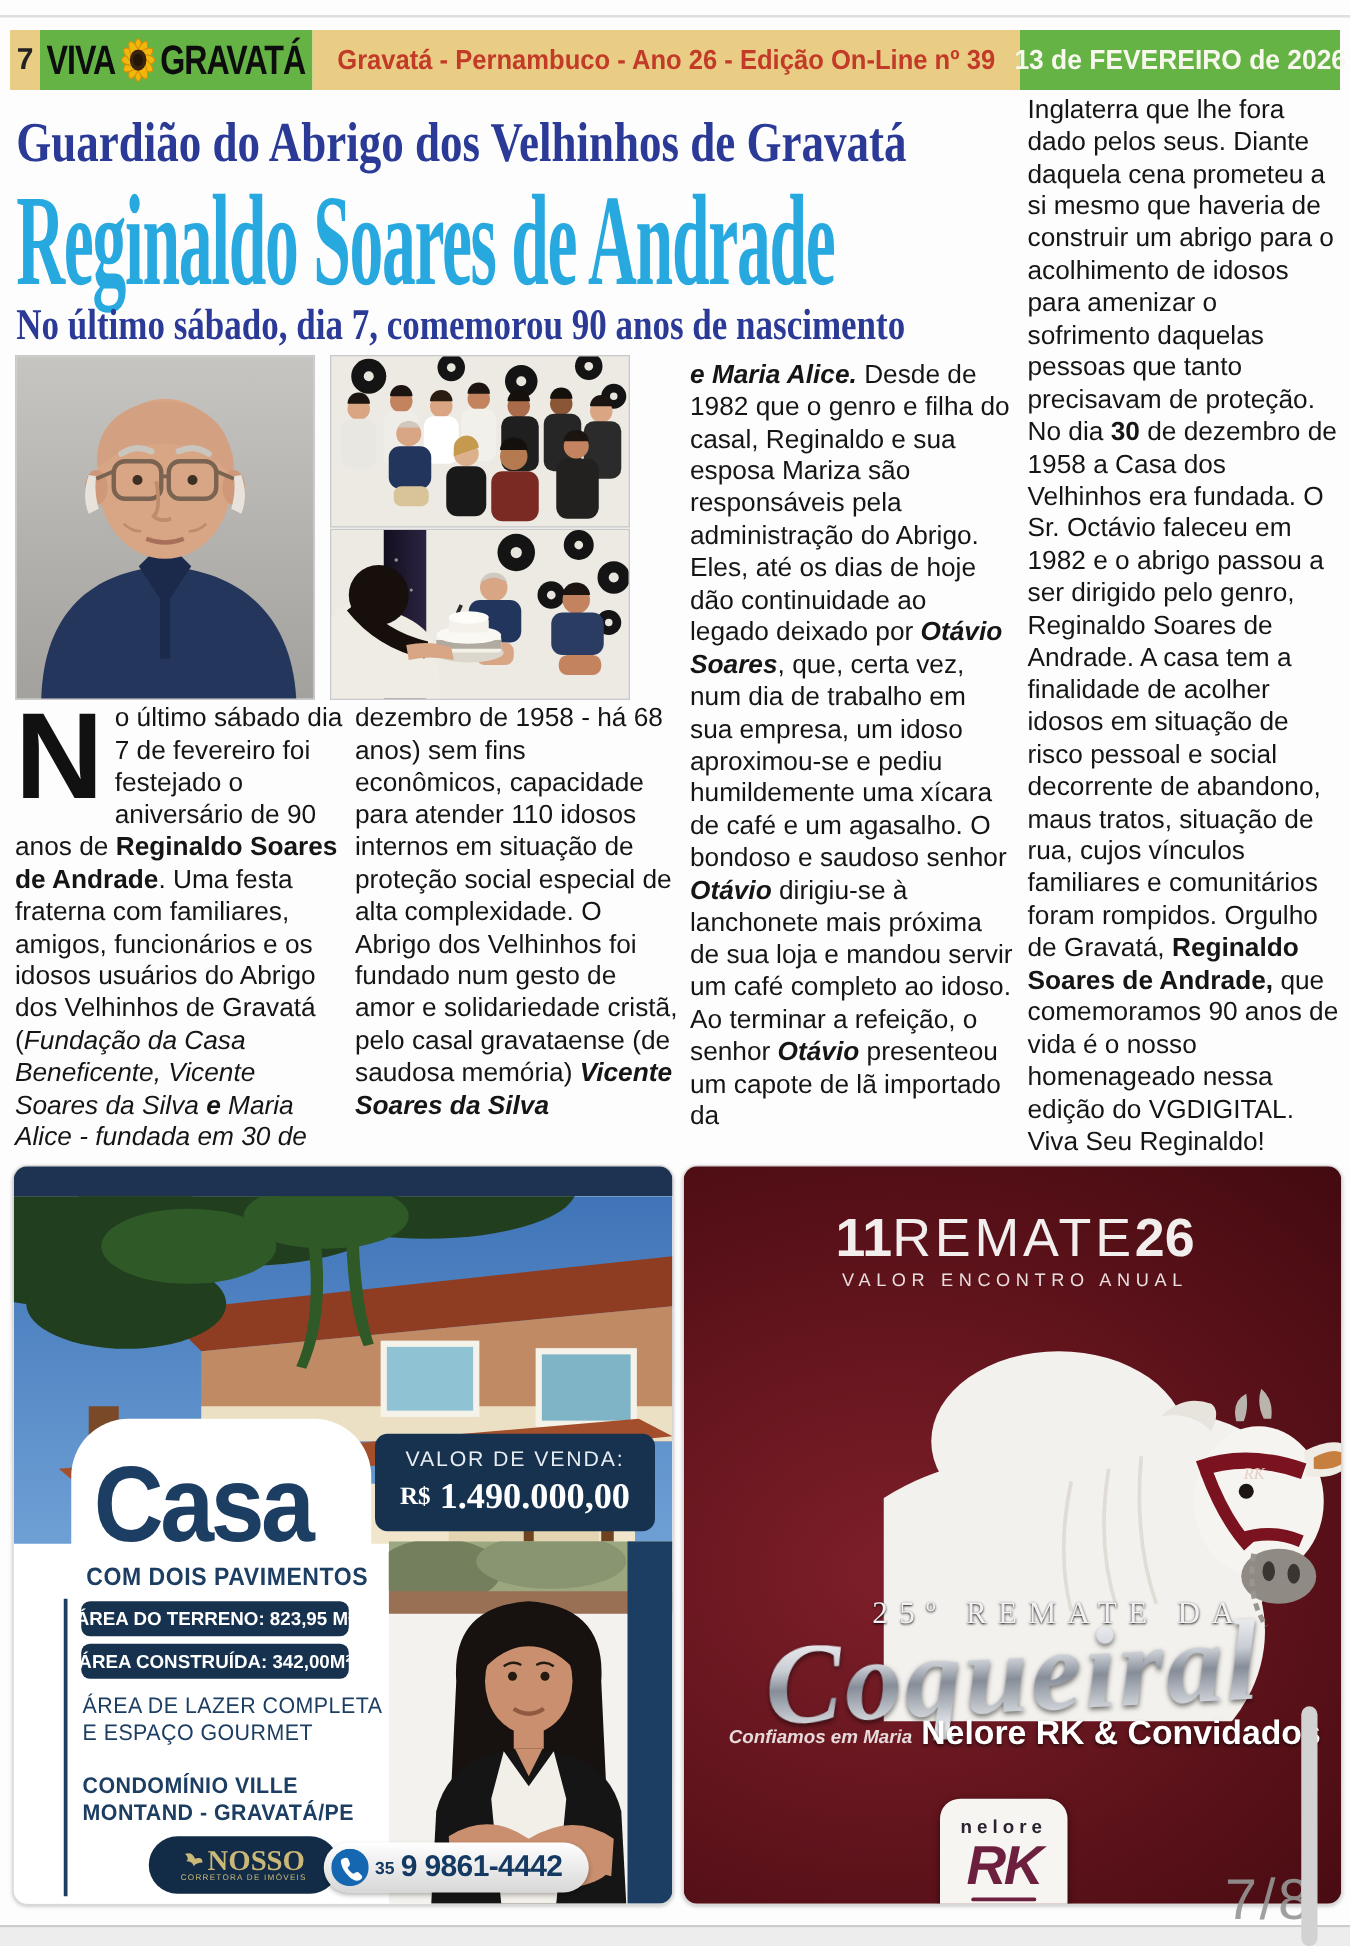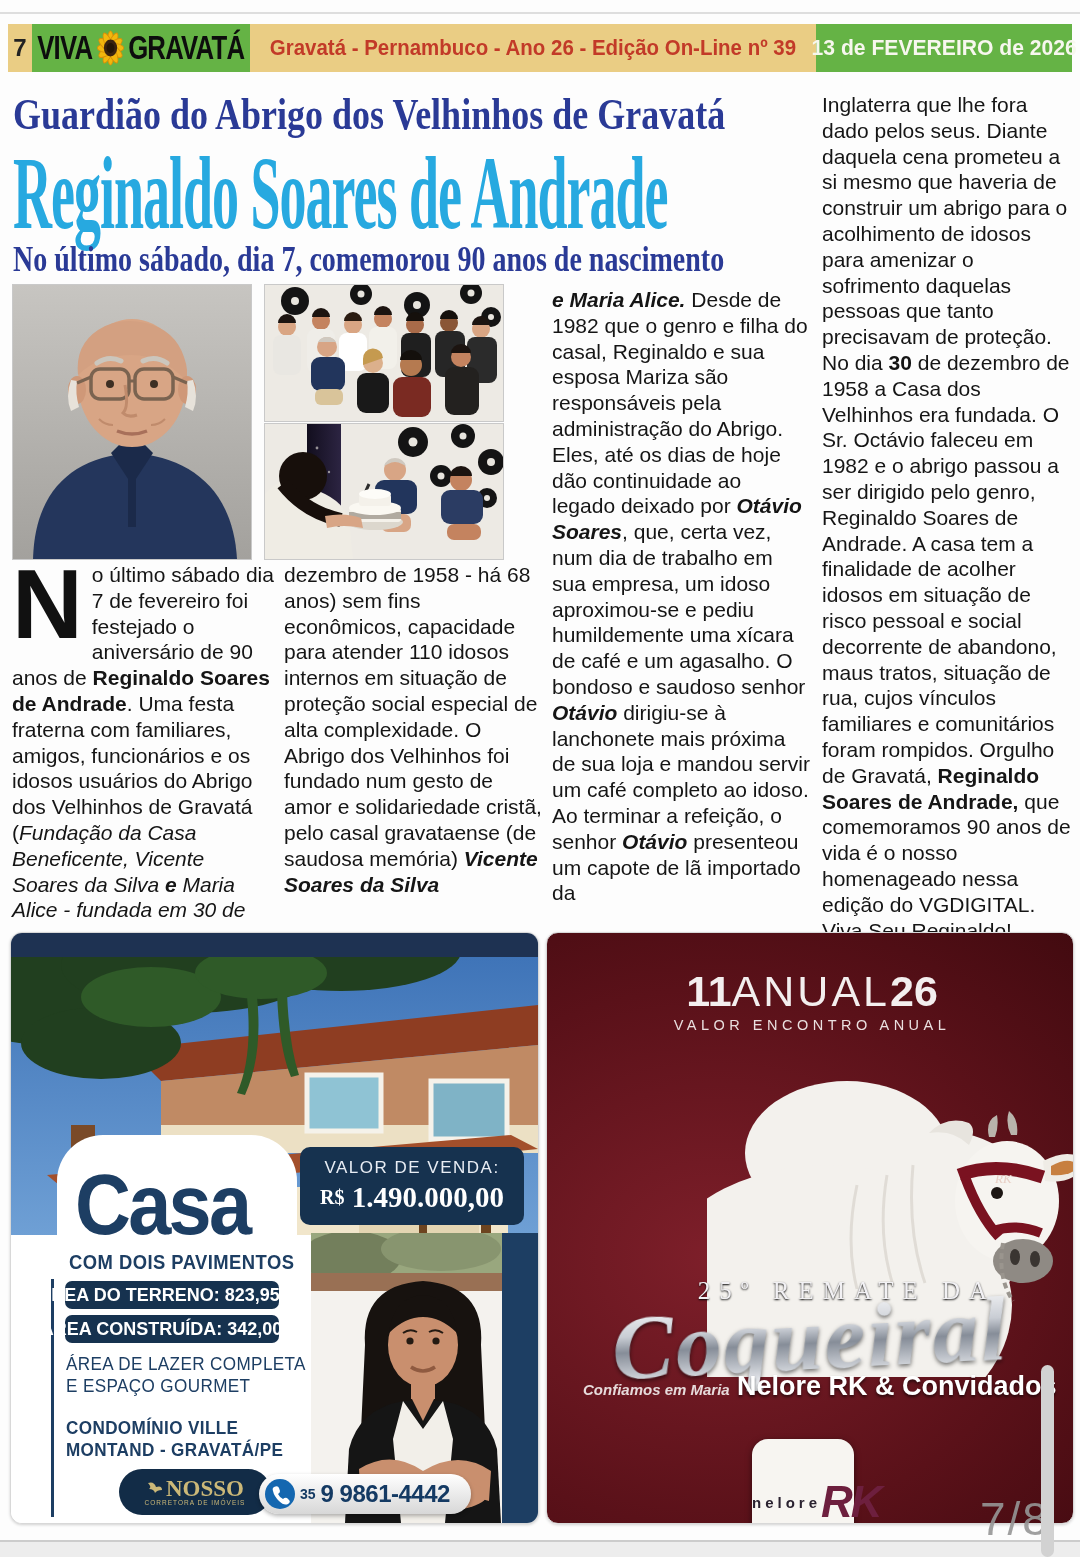--- a/index.html
+++ b/index.html
@@ -34,21 +34,21 @@
   .price-box{right:14px;top:214px;width:224px;height:78px;background:#16324f;border-radius:10px;
              display:flex;flex-direction:column;align-items:center;justify-content:center;color:#fff;}
   .price-label{font-size:17px;letter-spacing:1.5px;color:#e8edf4;}
   .price-value{font-family:"Liberation Serif",serif;font-weight:bold;font-size:29px;margin-top:3px;}
   .casa-blob{left:46px;top:202px;width:240px;height:140px;background:#fff;border-radius:46px 46px 0 0;}
   .casa-word{left:64px;top:222px;font-size:86px;font-weight:800;color:#1d3e63;letter-spacing:-3px;transform:scaleX(.9);transform-origin:left top;}
   .casa-sub{left:58px;top:318px;font-size:20px;font-weight:800;color:#1d3e63;letter-spacing:.5px;transform:scaleX(.92);transform-origin:left top;}
   .casa-panel{left:0;top:302px;width:302px;bottom:0;background:#fff;}
   .vline{left:40px;top:346px;width:3px;height:238px;background:#1d3e63;}
   .spec-pill{left:54px;width:214px;height:28px;background:#16324f;border-radius:7px;color:#fff;
-             font-weight:bold;font-size:18px;display:flex;align-items:center;justify-content:center;white-space:nowrap;}
+             font-weight:bold;font-size:15px;display:flex;align-items:center;justify-content:center;white-space:nowrap;}
   .features{left:55px;top:420px;color:#1d3e63;font-size:18px;font-weight:500;letter-spacing:.4px;line-height:22px;transform:scaleX(.95);transform-origin:left top;}
   .loc{left:55px;top:484px;color:#1d3e63;font-size:18px;font-weight:800;letter-spacing:.4px;line-height:22px;transform:scaleX(.95);transform-origin:left top;}
   .dalva-pill{left:108px;top:536px;width:152px;height:46px;background:#122c47;border-radius:24px;
               display:flex;flex-direction:column;align-items:center;justify-content:center;z-index:3;}
   .dalva-name{font-family:"Liberation Serif",serif;font-weight:bold;font-size:23px;color:#cbb878;line-height:20px;display:flex;align-items:center;gap:2px;}
   .dalva-sub{font-size:6.5px;color:#cbb878;letter-spacing:1px;}
   .phone-pill{left:248px;top:541px;width:212px;height:40px;border-radius:20px;z-index:3;
               background:linear-gradient(#ffffff,#d7d7d7);box-shadow:0 2px 4px rgba(0,0,0,.3);
               display:flex;align-items:center;gap:5px;padding-left:6px;box-sizing:border-box;}
   .phone-ddd{font-size:14px;font-weight:bold;color:#143a63;}
@@ -62,21 +62,21 @@
   .rk-prefix{left:110px;top:344px;width:380px;text-align:center;font-family:"Liberation Serif",serif;
              font-size:25px;letter-spacing:9px;color:#f2f1f4;text-shadow:0 1px 2px #000;}
   .rk-script{left:10px;top:352px;width:506px;text-align:center;font-family:"Liberation Serif",serif;
              font-style:italic;font-weight:bold;font-size:92px;letter-spacing:2px;transform:rotate(-3deg);
              background:linear-gradient(180deg,#ffffff 5%,#c9cdd4 40%,#868d98 55%,#eceef2 90%);
              -webkit-background-clip:text;background-clip:text;color:transparent;
              filter:drop-shadow(0 2px 2px rgba(0,0,0,.55));}
   .rk-tagline{left:36px;top:448px;font-style:italic;font-weight:bold;font-size:15px;color:#e6dada;}
   .rk-part{left:190px;top:438px;font-weight:800;font-size:27px;color:#fff;text-shadow:0 2px 3px rgba(0,0,0,.6);}
   .rk-logo{left:205px;top:506px;width:102px;height:112px;background:#f7f5f1;border-radius:16px;
-           display:flex;flex-direction:row;align-items:center;padding-top:14px;box-sizing:border-box;
+           display:flex;flex-direction:column;align-items:center;padding-top:14px;box-sizing:border-box;
            box-shadow:0 2px 6px rgba(0,0,0,.5);}
   .rk-logo-top{font-size:15px;font-weight:800;letter-spacing:4px;color:#2a2230;}
   .rk-logo-main{font-size:44px;font-weight:800;font-style:italic;color:#6d1f3e;letter-spacing:-2px;line-height:46px;}
   .pager{left:980px;top:1492px;font-size:46px;color:rgba(150,150,150,.9);letter-spacing:2px;z-index:5;}
   .scroll-thumb{left:1041px;top:1365px;width:13px;height:192px;background:#d2d2d2;border-radius:7px;z-index:6;}
   .footer-line{top:1540px;height:2px;background:#cccccc;left:0;right:0;}
   .footer{top:1542px;left:0;right:0;bottom:0;background:#ededed;}
 </style>
 </head>
 <body>
@@ -263,21 +263,21 @@
 
   <div class="abs col" style="left:12px;top:562px;width:262px;height:360px">
     <p style="margin:0"><span class="dropcap">N</span><span>o último  sábado dia 7 de fevereiro foi festejado o aniversário de 90 anos de </span><span style="font-weight: bold;">Reginaldo Soares de Andrade</span><span>. Uma festa fraterna com familiares, amigos, funcionários e os idosos usuários do Abrigo dos Velhinhos de Gravatá (</span><span style="font-style: italic;">Fundação da Casa Beneficente, Vicente Soares da Silva</span><span style="font-weight: bold; font-style: italic;"> e </span><span style="font-style: italic;">Maria Alice - fundada em 30 de</span></p>
   </div>
   <div class="abs col" style="left:284px;top:562px;width:258px;height:360px">
     <p style="margin:0"><span>dezembro de 1958 - há 68 anos) sem fins econômicos, capacidade para atender 110 idosos internos em situação de proteção social especial de alta complexidade. O Abrigo dos Velhinhos  foi fundado num gesto de amor e solidariedade cristã, pelo casal gravataense (de saudosa memória) </span><span style="font-weight: bold; font-style: italic;">Vicente Soares da Silva</span></p>
   </div>
   <div class="abs col" style="left:552px;top:287px;width:258px;height:638px">
     <p style="margin:0"><span style="font-weight: bold; font-style: italic;">e Maria Alice.</span><span> Desde de 1982 que o genro e filha do casal, Reginaldo e sua esposa Mariza são responsáveis pela administração do Abrigo. Eles, até os dias de hoje dão continuidade ao legado deixado por </span><span style="font-weight: bold; font-style: italic;">Otávio Soares</span><span>, que, certa vez,  num dia de trabalho em sua empresa, um idoso aproximou-se e pediu humildemente uma xícara de café e um agasalho. O bondoso e saudoso senhor </span><span style="font-weight: bold; font-style: italic;">Otávio</span><span> dirigiu-se à lanchonete mais próxima de sua loja e mandou servir um café completo ao idoso. Ao terminar a refeição, o senhor </span><span style="font-weight: bold; font-style: italic;">Otávio</span><span> presenteou um capote de lã importado da</span></p>
   </div>
-  <div class="abs col" style="left:822px;top:92px;width:252px;height:835px">
+  <div class="abs col" style="left:822px;top:75px;width:252px;height:835px">
     <p style="margin:0"><span>Inglaterra que lhe fora dado pelos seus. Diante daquela cena prometeu a si mesmo que haveria de construir um abrigo para o acolhimento de idosos para amenizar o sofrimento daquelas pessoas que tanto precisavam de proteção. No dia </span><span style="font-weight: bold;">30</span><span> de dezembro de 1958 a Casa dos Velhinhos era fundada. O Sr. Octávio  faleceu em 1982 e o abrigo passou a ser dirigido pelo genro, Reginaldo Soares de Andrade. A casa tem a finalidade de acolher idosos em situação de risco pessoal e social decorrente de abandono, maus tratos, situação de rua, cujos vínculos familiares e comunitários foram rompidos. Orgulho de Gravatá, </span><span style="font-weight: bold;">Reginaldo Soares de Andrade,</span><span> que comemoramos 90 anos de vida é o nosso homenageado nessa edição do VGDIGITAL. Viva Seu Reginaldo!</span></p>
   </div>
 
   <div class="abs ad ad-casa">
     <div class="abs casa-navy-top"></div>
     <div class="abs" style="left:0;top:24px;width:527px;height:280px">
       <svg width="527" height="280" viewBox="0 0 527 280">
         <defs>
             <linearGradient id="sky" x1="0" y1="0" x2="0" y2="1">
           <stop offset="0" stop-color="#3f74b8"></stop>
@@ -407,21 +407,21 @@
         <text x="288" y="158" font-family="Liberation Serif,serif" font-size="13" font-style="italic" fill="#e8cfc5">RK</text>
         <path d="M296,218 q-6,34 10,58" stroke="#9a958e" stroke-width="4" fill="none" stroke-dasharray="6 4"></path>
         <g stroke="#dcd8d1" stroke-width="3" fill="none" opacity=".8">
           <path d="M180,150 q-10,60 6,110"></path>
             <path d="M206,140 q-6,66 12,118"></path>
             <path d="M150,160 q-12,56 0,104"></path>
         </g>
       </svg>
     </div>
     <div class="abs rk-date">
-      <span class="bold">11</span><span class="light">ANUAL</span><span class="bold">26</span>
+      <span class="bold">11</span><span class="light">REMATE</span><span class="bold">26</span>
     </div>
     <div class="abs rk-sub">VALOR ENCONTRO ANUAL</div>
     <div class="abs rk-prefix">25º REMATE DA</div>
     <div class="abs rk-script">Coqueiral</div>
     <div class="abs rk-tagline">Confiamos em Maria</div>
     <div class="abs rk-part">Nelore RK &amp; Convidados</div>
     <div class="abs rk-logo">
       <div class="rk-logo-top">nelore</div>
       <div class="rk-logo-main">RK</div>
       <div style="width:52px;height:3px;background:#6d1f3e;border-radius:2px;margin-top:2px"></div>

